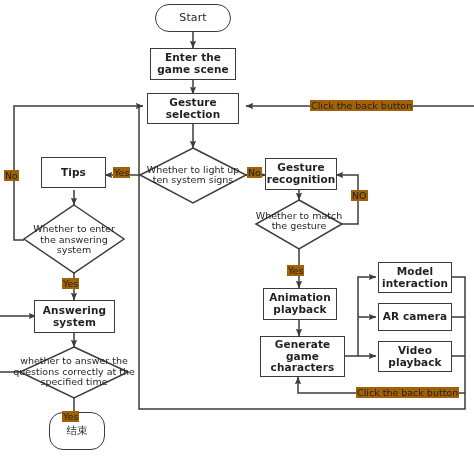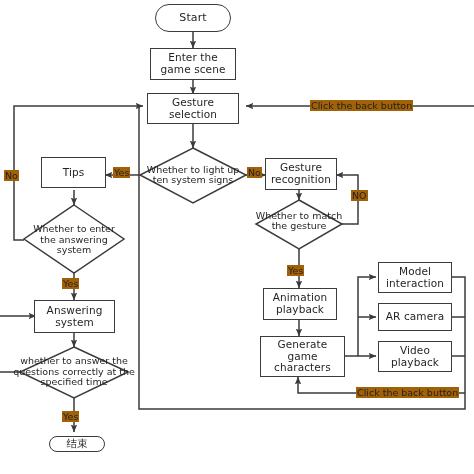--- a/index.html
+++ b/index.html
@@ -4,21 +4,21 @@
 <style>
   html,body{margin:0;padding:0;background:#ffffff;}
   body{width:474px;height:474px;overflow:hidden;
        font-family:"DejaVu Sans","Liberation Sans",sans-serif;}
   #stage{position:relative;width:474px;height:474px;background:#fff;}
   svg#wires{position:absolute;left:0;top:0;width:474px;height:474px;}
 
   .node{position:absolute;box-sizing:border-box;display:flex;align-items:center;
         justify-content:center;text-align:center;color:#231f20;background:#fff;
         line-height:1.12;letter-spacing:.1px;}
-  .proc{border:1.6px solid #3b3b3b;}
+  .proc{border:1.6px solid #3b3b3b;font-weight:bold;}
   .term{border:1.6px solid #3b3b3b;border-radius:14px;}
   .edge-label{position:absolute;background:#a16207;color:#231f20;
         padding:0 1px;white-space:nowrap;text-align:center;}
   .dia-label{position:absolute;text-align:center;color:#231f20;
         line-height:1.1;white-space:pre-line;display:flex;align-items:center;
         justify-content:center;pointer-events:none;}
 </style>
 </head>
 <body>
 
@@ -98,21 +98,21 @@
 
   <div class="node proc" style="left:41px;top:157px;width:65px;height:31px;font-size:10.5px;">
     <span>Tips</span>
   </div>
 
   <div class="node proc" style="left:34px;top:300px;width:81px;height:33px;font-size:10.5px;white-space:pre-line;">
     <span>Answering
 system</span>
   </div>
 
-  <div class="node term" style="left:49px;top:436px;width:56px;height:16px;font-size:10.5px;text-align:center;">
+  <div class="node term" style="left:49px;top:412px;width:56px;height:38px;font-size:10.5px;text-align:center;">
     <span>结束</span>
   </div>
 
   <div class="node proc" style="left:265px;top:158px;width:72px;height:32px;font-size:10.5px;white-space:pre-line;">
     <span>Gesture
 recognition</span>
   </div>
 
   <div class="node proc" style="left:263px;top:288px;width:74px;height:32px;font-size:10.5px;white-space:pre-line;">
     <span>Animation

